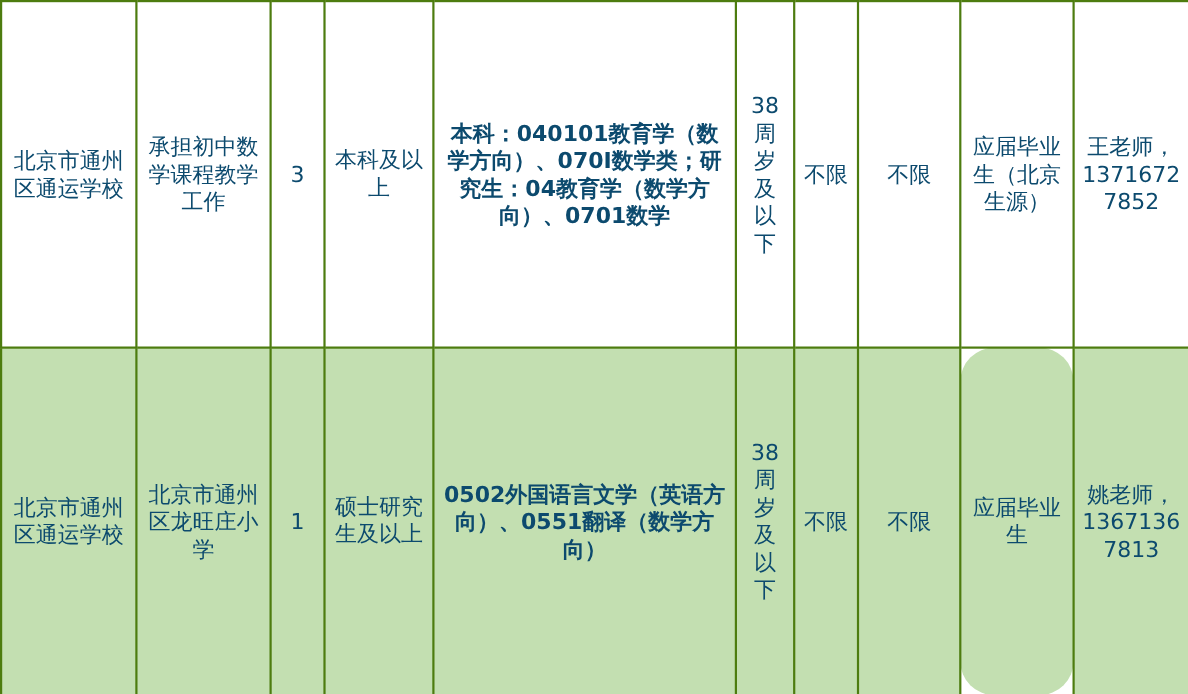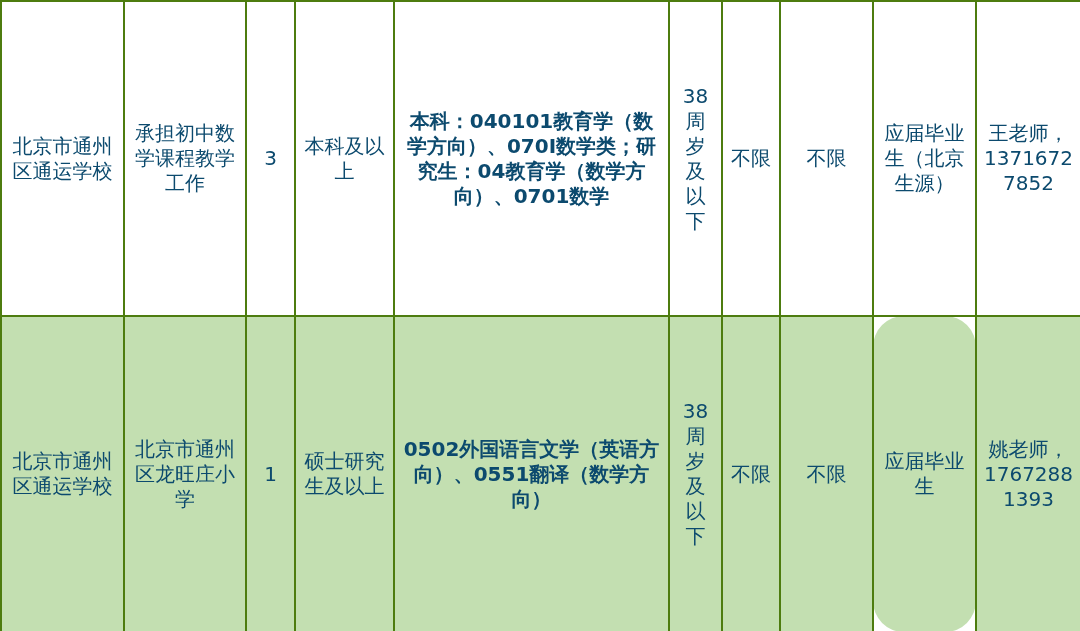--- a/index.html
+++ b/index.html
@@ -76,17 +76,17 @@
     <tr class="r2 row-highlight">
       <td class="col-school">北京市通州区通运学校</td>
       <td class="col-duty">北京市通州区龙旺庄小学</td>
       <td class="col-count">1</td>
       <td class="col-education">硕士研究生及以上</td>
       <td class="col-major">0502外国语言文学（英语方向）、0551翻译（数学方向）</td>
       <td class="col-age">38周岁及以下</td>
       <td class="col-limit">不限</td>
       <td class="col-limit">不限</td>
       <td class="col-source">应届毕业生</td>
-      <td class="col-contact">姚老师，17672881393</td>
+      <td class="col-contact">姚老师，13671367813</td>
     </tr>
   </tbody>
     </table>
 </div>
 
 </body></html>

